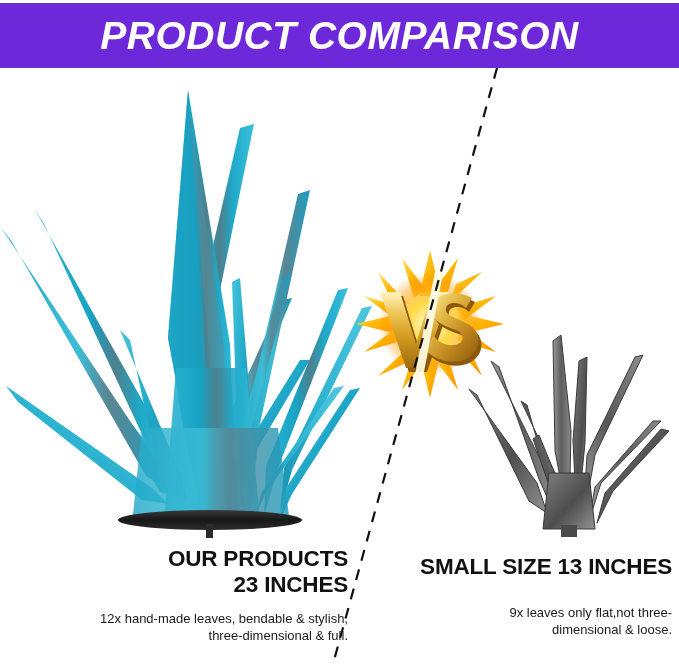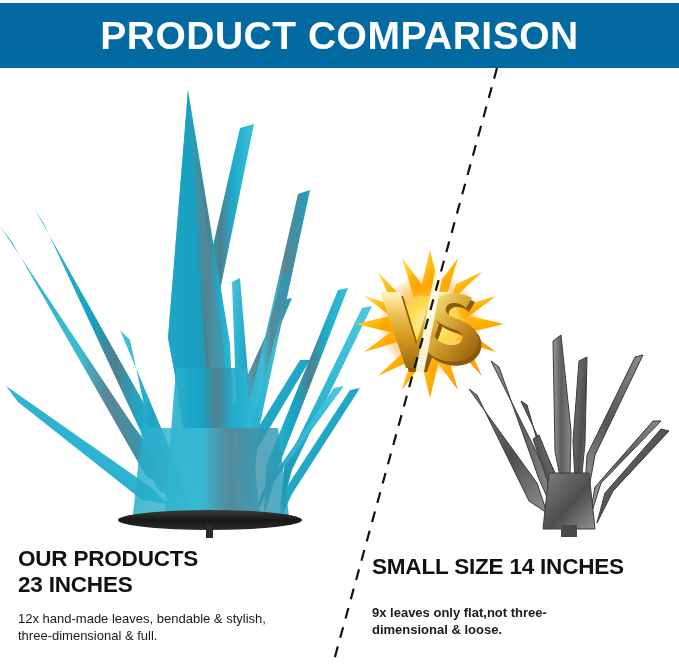--- a/index.html
+++ b/index.html
@@ -2,46 +2,46 @@
 <html><head>
 <meta charset="utf-8">
 <style>
   html,body{margin:0;padding:0;background:#fff;}
   body{width:679px;height:664px;overflow:hidden;
        font-family:"Liberation Sans","DejaVu Sans",sans-serif;}
   #page{position:relative;width:679px;height:664px;background:#ffffff;overflow:hidden;}
 
   
   #banner{position:absolute;left:0;top:3px;width:679px;height:65px;
-          background:#0369a1;display:flex;align-items:center;justify-content:center;}
+          background:#6d28d9;display:flex;align-items:center;justify-content:center;font-style:italic;}
   #banner-title{color:#ffffff;font-size:39px;font-weight:bold;letter-spacing:.5px;
                 line-height:1;white-space:nowrap;font-family:"Liberation Sans",sans-serif;}
 
   
   #stage{position:absolute;left:0;top:68px;width:679px;height:596px;}
 
   
   #divider{position:absolute;left:0;top:0;width:679px;height:596px;pointer-events:none;}
 
   
   .art{position:absolute;}
   #art-left{left:-8px;top:0px;width:390px;height:470px;}
   #art-right{left:455px;top:255px;width:230px;height:215px;}
   #vs-badge{position:absolute;left:352px;top:180px;width:156px;height:150px;}
 
   
-  .caption{position:absolute;}
+  .caption{position:absolute;text-align:right;}
   #cap-left{left:18px;top:478px;width:330px;}
   #cap-right{left:372px;top:486px;width:300px;}
   .cap-head{color:#111111;font-size:22.5px;font-weight:bold;line-height:1.16;
             letter-spacing:-.2px;white-space:pre-line;}
   .cap-desc{color:#1a1a1a;font-size:13px;font-weight:normal;line-height:1.32;
             white-space:pre-line;}
   #cap-left .cap-desc{margin-top:12px;}
-  #cap-right .cap-desc{margin-top:24px;font-weight:bold;}
+  #cap-right .cap-desc{margin-top:24px;}
 </style>
 </head>
 <body>
 
 <div id="page">
 
   <div id="banner">
     <div id="banner-title">PRODUCT COMPARISON</div>
   </div>
 
@@ -229,19 +229,19 @@
     </svg>
 
     <div class="caption" id="cap-left">
       <div class="cap-head">OUR PRODUCTS
 23 INCHES</div>
       <div class="cap-desc">12x hand-made leaves, bendable &amp; stylish,
 three-dimensional &amp; full.</div>
     </div>
 
     <div class="caption" id="cap-right">
-      <div class="cap-head">SMALL SIZE 14 INCHES</div>
+      <div class="cap-head">SMALL SIZE 13 INCHES</div>
       <div class="cap-desc">9x leaves only flat,not three-
 dimensional &amp; loose.</div>
     </div>
 
   </div>
 </div>
 
 </body></html>

